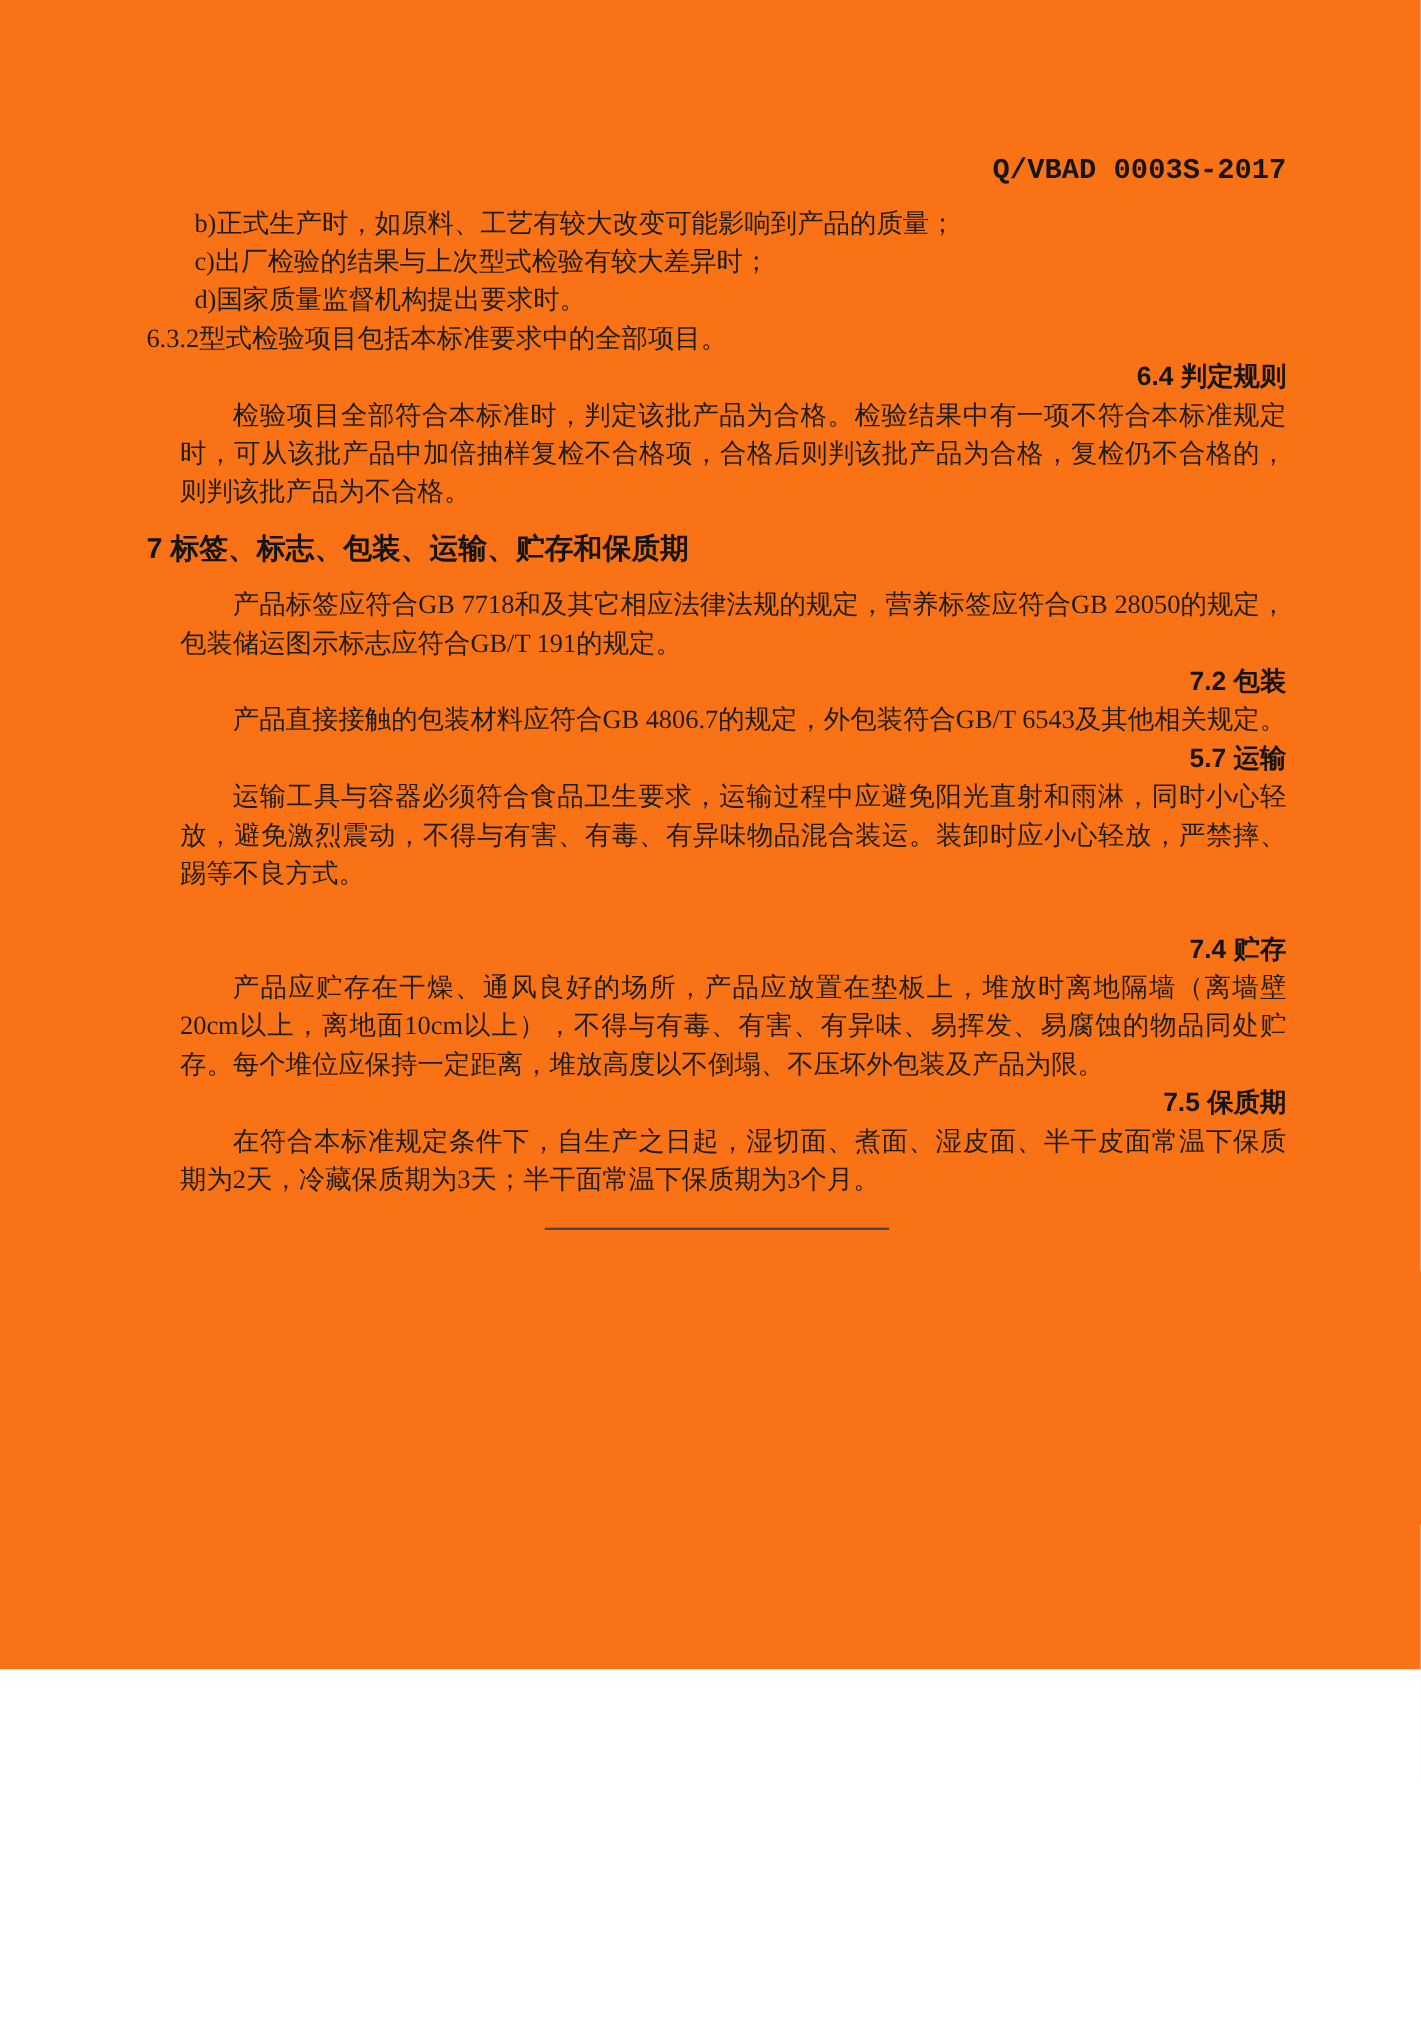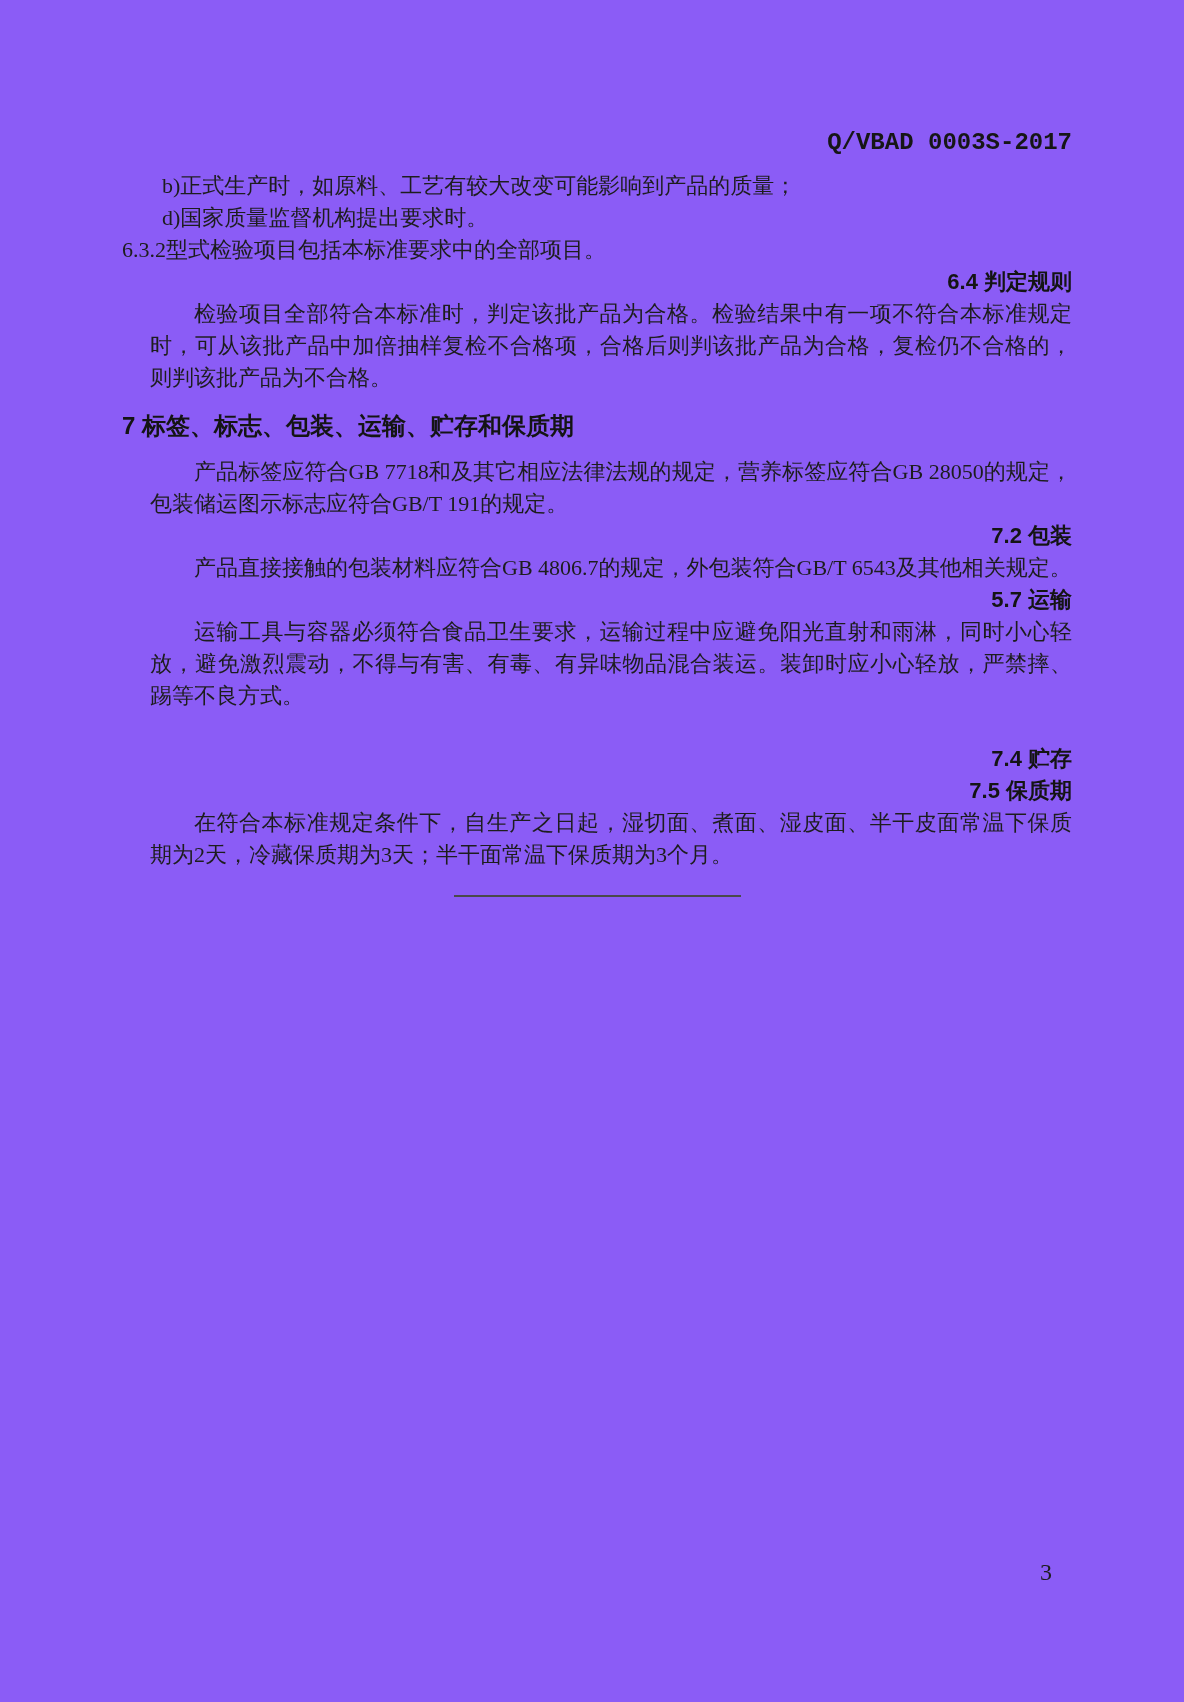--- a/index.html
+++ b/index.html
@@ -3,22 +3,22 @@
 <meta charset="utf-8">
 <style>
   * { margin: 0; padding: 0; box-sizing: border-box; }
   html, body { background: #ffffff; }
   body {
     width: 1184px; height: 1702px;
     font-family: "Liberation Serif", "DejaVu Serif", serif;
   }
   .page {
     position: relative;
-    width: 1184px; height: 1702px;
-    background: #8b5cf6;
+    width: 1184px; height: 1391px;
+    background: #f97316;
     color: #1d1d1d;
     font-size: 22px;
     line-height: 32px;
     overflow: hidden;
   }
   .content {
     position: absolute;
     left: 122px; top: 126px;
     width: 950px;
   }
@@ -72,38 +72,40 @@
 </style>
 </head>
 <body>
 
 <div class="page">
   <div class="content">
 
     <div class="doc-code">Q/VBAD 0003S-2017</div>
 
     <div class="list-item">b)正式生产时，如原料、工艺有较大改变可能影响到产品的质量；</div>
+    <div class="list-item">c)出厂检验的结果与上次型式检验有较大差异时；</div>
     <div class="list-item">d)国家质量监督机构提出要求时。</div>
 
     <div class="body-line">6.3.2型式检验项目包括本标准要求中的全部项目。</div>
 
     <div class="sub-heading">6.4 判定规则</div>
     <p class="para">检验项目全部符合本标准时，判定该批产品为合格。检验结果中有一项不符合本标准规定时，可从该批产品中加倍抽样复检不合格项，合格后则判该批产品为合格，复检仍不合格的，则判该批产品为不合格。</p>
 
     <div class="section-heading">7 标签、标志、包装、运输、贮存和保质期</div>
 
     <p class="para">产品标签应符合GB 7718和及其它相应法律法规的规定，营养标签应符合GB 28050的规定，包装储运图示标志应符合GB/T 191的规定。</p>
 
     <div class="sub-heading">7.2 包装</div>
     <p class="para">产品直接接触的包装材料应符合GB 4806.7的规定，外包装符合GB/T 6543及其他相关规定。</p>
 
     <div class="sub-heading">5.7 运输</div>
     <p class="para">运输工具与容器必须符合食品卫生要求，运输过程中应避免阳光直射和雨淋，同时小心轻放，避免激烈震动，不得与有害、有毒、有异味物品混合装运。装卸时应小心轻放，严禁摔、踢等不良方式。</p>
 
     <div class="sub-heading mt-blank">7.4 贮存</div>
+    <p class="para">产品应贮存在干燥、通风良好的场所，产品应放置在垫板上，堆放时离地隔墙（离墙壁20cm以上，离地面10cm以上），不得与有毒、有害、有异味、易挥发、易腐蚀的物品同处贮存。每个堆位应保持一定距离，堆放高度以不倒塌、不压坏外包装及产品为限。</p>
 
     <div class="sub-heading">7.5 保质期</div>
     <p class="para">在符合本标准规定条件下，自生产之日起，湿切面、煮面、湿皮面、半干皮面常温下保质期为2天，冷藏保质期为3天；半干面常温下保质期为3个月。</p>
 
     <div class="end-rule"></div>
   </div>
 
   <div class="page-number">3</div>
 </div>
 

